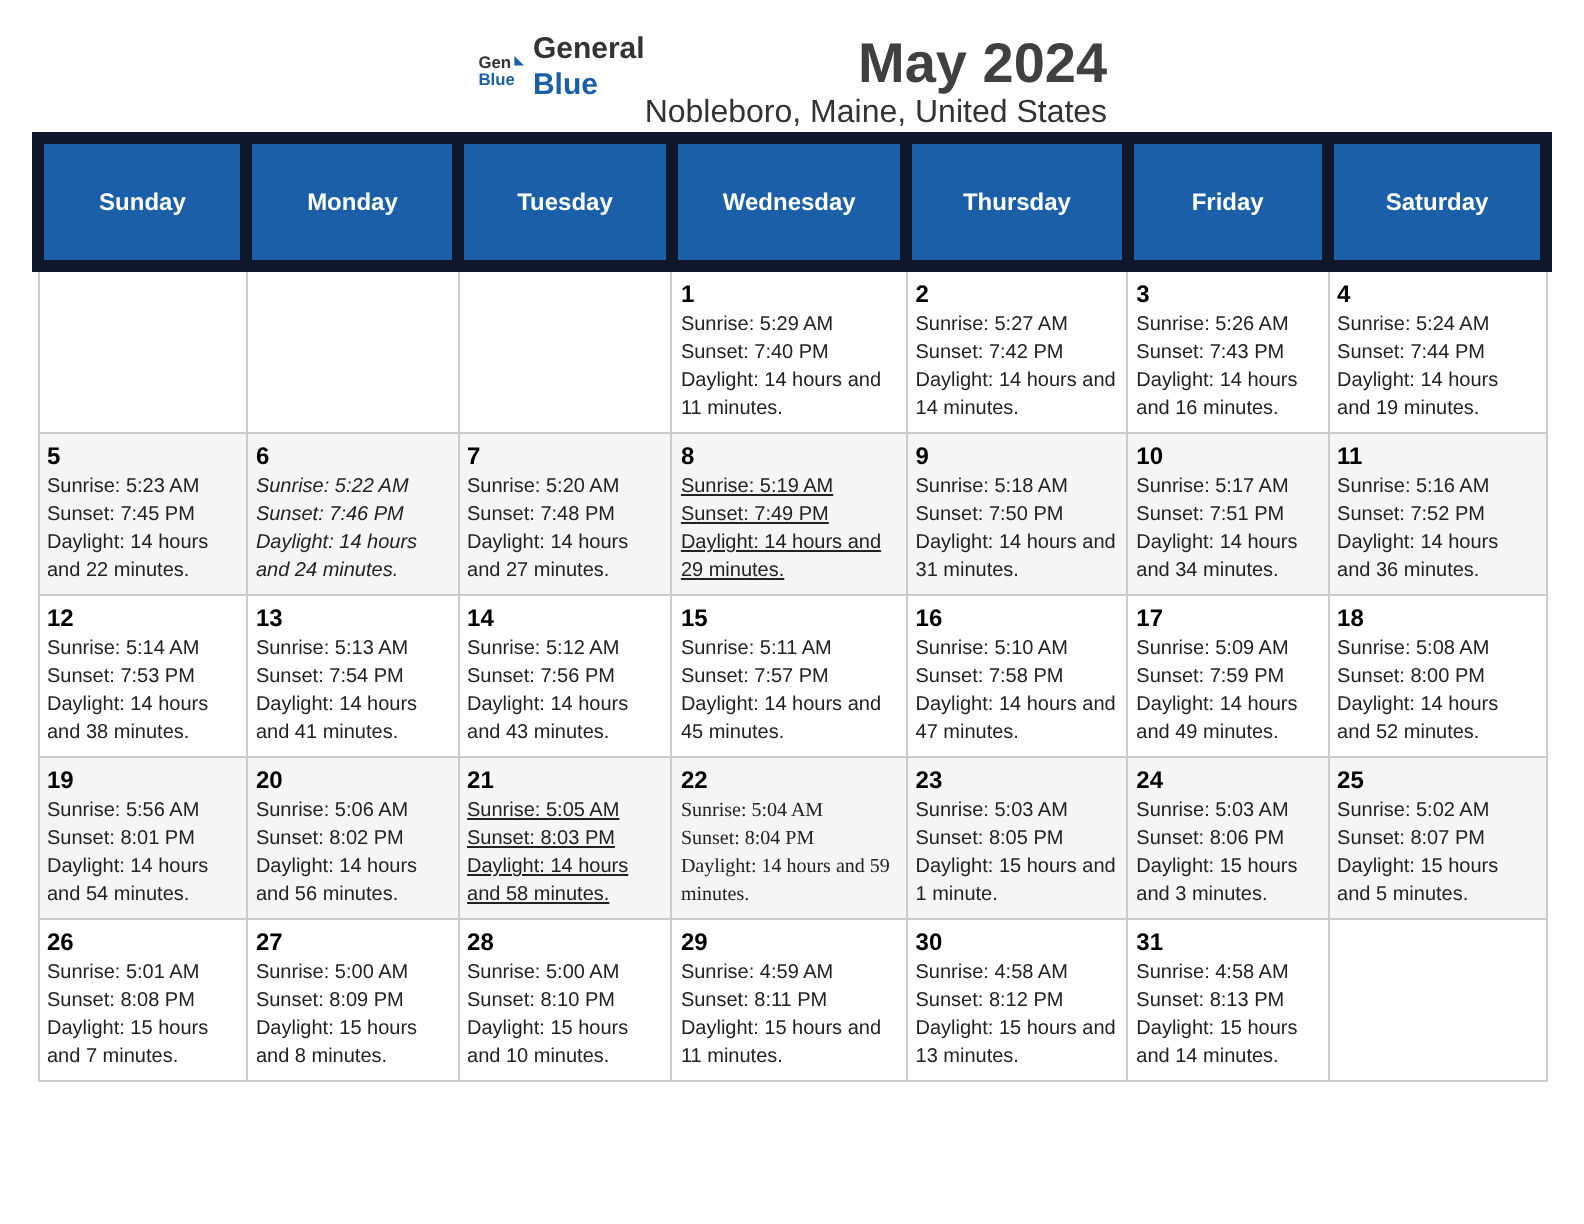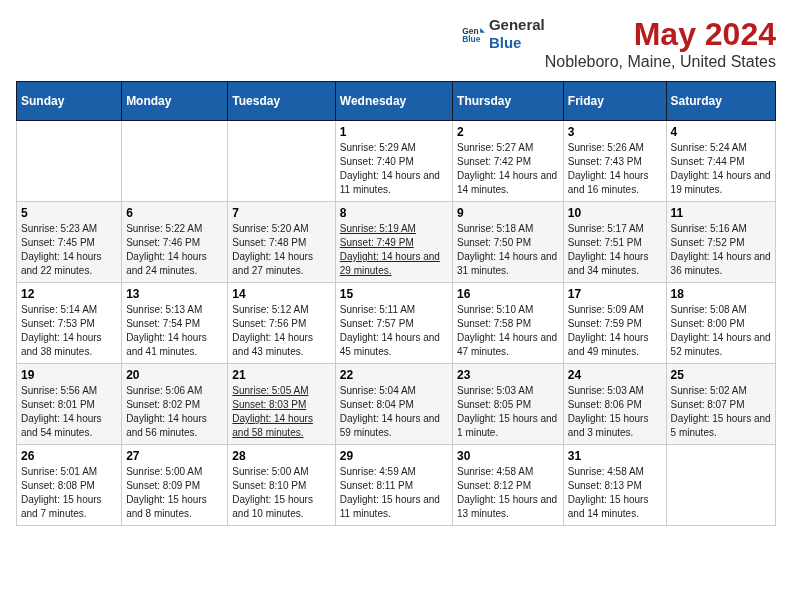--- a/index.html
+++ b/index.html
@@ -5,58 +5,58 @@
     * { box-sizing: border-box; margin: 0; padding: 0; }
     body {
       font-family: Arial, sans-serif;
       background: #fff;
       width: 792px;
       min-height: 612px;
       padding: 16px;
     }
     .header-area {
       display: flex;
-      justify-content: flex-end;
+      justify-content: center;
       align-items: flex-start;
-      margin-bottom: 10px;
+      margin-bottom: 0;
     }
     .logo {
       display: flex;
       align-items: center;
       gap: 4px;
     }
     .logo-icon {
       width: 24px;
       height: 24px;
     }
     .title-area {
       text-align: right;
     }
     .main-title {
-      font-size: 32px;
+      font-size: 28px;
       font-weight: bold;
-      color: #b91c1c;
+      color: #404040;
     }
     .subtitle {
       font-size: 16px;
       color: #333;
     }
     table {
       width: 100%;
       border-collapse: collapse;
       font-size: 11px;
     }
     thead tr th {
       background-color: #1a5fa8;
       color: #fff;
-      padding: 12px 4px;
-      text-align: left;
+      padding: 22px 4px;
+      text-align: center;
       font-size: 12px;
       font-weight: bold;
-      border: 1px solid #0f172a;
+      border: 6px solid #0f172a;
     }
     tbody tr td {
       border: 1px solid #ccc;
       vertical-align: top;
       padding: 4px;
       min-height: 70px;
       background: #fff;
     }
     tbody tr:nth-child(even) td {
       background: #f5f5f5;
@@ -142,21 +142,21 @@
       </tr>
       <tr>
         <td>
           <div class="day-number">5</div>
           <div class="day-info" style="white-space: pre-line;">Sunrise: 5:23 AM
 Sunset: 7:45 PM
 Daylight: 14 hours and 22 minutes.</div>
         </td>
         <td>
           <div class="day-number">6</div>
-          <div class="day-info" style="white-space: pre-line;">Sunrise: 5:22 AM
+          <div class="day-info" style="white-space: pre-line; font-style: italic;">Sunrise: 5:22 AM
 Sunset: 7:46 PM
 Daylight: 14 hours and 24 minutes.</div>
         </td>
         <td>
           <div class="day-number">7</div>
           <div class="day-info" style="white-space: pre-line;">Sunrise: 5:20 AM
 Sunset: 7:48 PM
 Daylight: 14 hours and 27 minutes.</div>
         </td>
         <td>
@@ -242,21 +242,21 @@
 Daylight: 14 hours and 56 minutes.</div>
         </td>
         <td>
           <div class="day-number">21</div>
           <div class="day-info" style="white-space: pre-line; text-decoration: underline;">Sunrise: 5:05 AM
 Sunset: 8:03 PM
 Daylight: 14 hours and 58 minutes.</div>
         </td>
         <td>
           <div class="day-number">22</div>
-          <div class="day-info" style="white-space: pre-line;">Sunrise: 5:04 AM
+          <div class="day-info" style="white-space: pre-line; font-family: Liberation Serif, serif;">Sunrise: 5:04 AM
 Sunset: 8:04 PM
 Daylight: 14 hours and 59 minutes.</div>
         </td>
         <td>
           <div class="day-number">23</div>
           <div class="day-info" style="white-space: pre-line;">Sunrise: 5:03 AM
 Sunset: 8:05 PM
 Daylight: 15 hours and 1 minute.</div>
         </td>
         <td>

